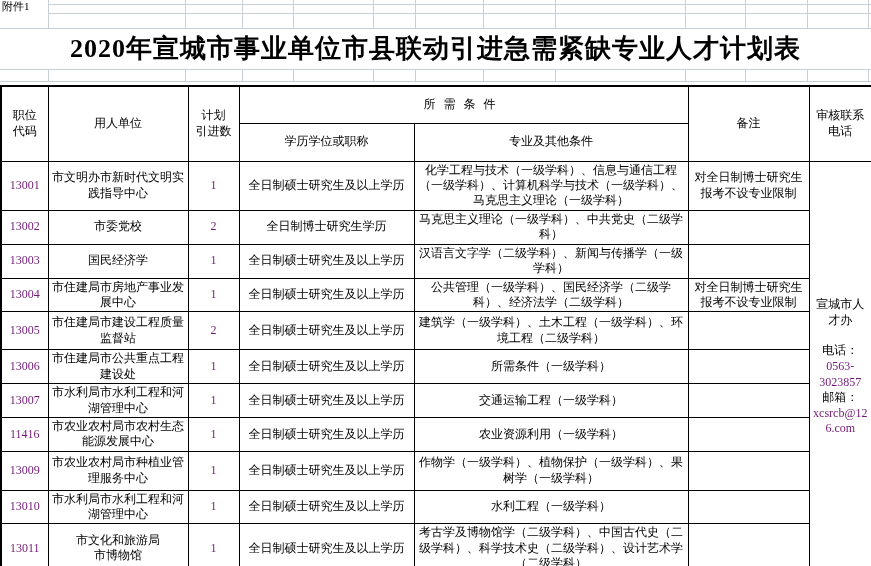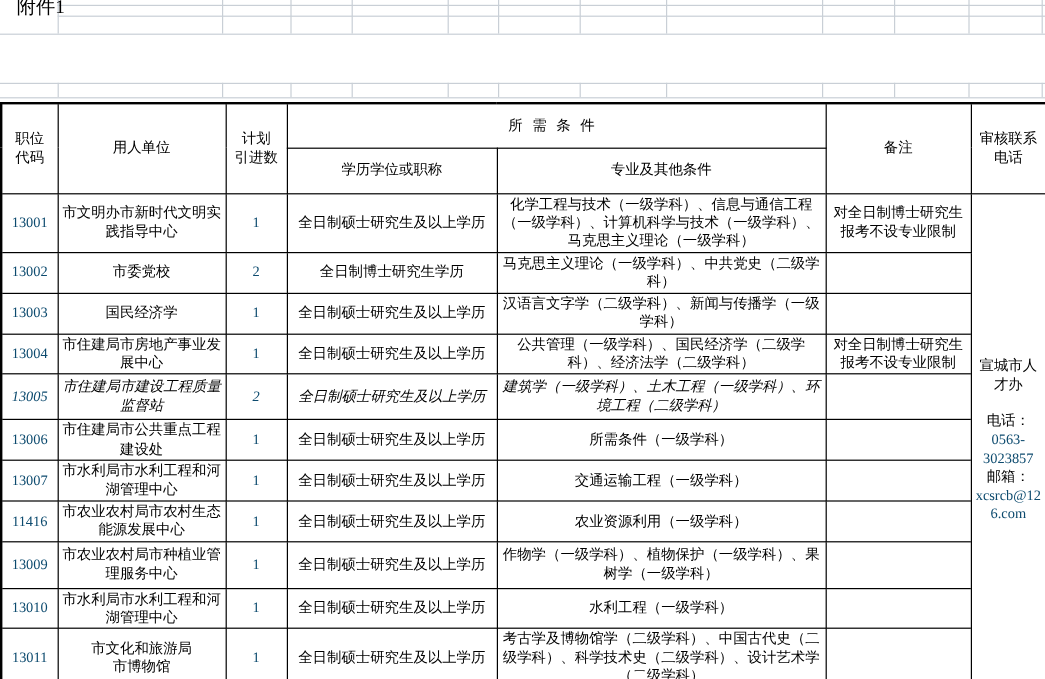--- a/index.html
+++ b/index.html
@@ -4,42 +4,42 @@
 <style>
   html, body { margin: 0; padding: 0; background: #ffffff; overflow: hidden; }
   #page {
     position: relative; width: 871px; height: 566px; background: #fff;
     font-family: "Liberation Serif", "DejaVu Serif", serif; color: #000;
   }
   
   .gl { position: absolute; background: #c9cfd6; }
 
   #attachment {
-    position: absolute; top: 0; left: 14px; height: 13px;
-    font-size: 16px; line-height: 13px; white-space: nowrap;
+    position: absolute; top: 0; left: 2px; height: 13px;
+    font-size: 11px; line-height: 13px; white-space: nowrap;
   }
   #title {
     position: absolute; top: 28px; left: 0; width: 871px; height: 41px;
     line-height: 41px; text-align: center; font-size: 26px; font-weight: bold;
     letter-spacing: 1px; white-space: nowrap;
   }
   table#plan {
     position: absolute; top: 85px; left: 0; width: 871px;
     border-collapse: collapse; table-layout: fixed;
     border: 2px solid #000; background: #fff;
   }
   #plan th, #plan td {
     border: 1px solid #000; font-size: 12px; font-weight: normal;
     vertical-align: middle; text-align: center; padding: 1px 2px;
     line-height: 1.28; overflow: hidden;
   }
   .pre { white-space: pre-line; }
   .left { text-align: left; }
   .spaced { letter-spacing: 8px; padding-left: 10px; }
-  .num { color: #0c4a6e; }
+  .num { color: #701a75; }
   .c-maj { padding: 2px 3px; }
   .c-contact { padding: 2px 2px; }
   .c-contact div { line-height: 1.3; overflow-wrap: break-word; }
   .contact-spacer { height: 15px; }
   .email { word-break: break-all; }
 </style>
 </head>
 <body>
 
 <div id="page">
@@ -81,20 +81,21 @@
       <div class="gl" style="left: 807px; top: 561px; width: 1px; height: 5px;"></div>
       <div class="gl" style="left: 868px; top: 561px; width: 1px; height: 5px;"></div>
       <div class="gl" style="left: 48px; top: 4px; width: 823px; height: 1px;"></div>
       <div class="gl" style="left: 48px; top: 13px; width: 823px; height: 1px;"></div>
       <div class="gl" style="left: 0px; top: 28px; width: 871px; height: 1px;"></div>
       <div class="gl" style="left: 0px; top: 69px; width: 871px; height: 1px;"></div>
       <div class="gl" style="left: 0px; top: 81px; width: 871px; height: 1px;"></div>
     </div>
 
   <div id="attachment">附件1</div>
+  <div id="title">2020年宣城市事业单位市县联动引进急需紧缺专业人才计划表</div>
 
   <table id="plan">
     <colgroup>
       <col style="width:47px">
         <col style="width:140px">
         <col style="width:51px">
       <col style="width:175px">
         <col style="width:274px">
         <col style="width:121px">
       <col style="width:63px">
@@ -150,21 +151,21 @@
           <td></td>
         </tr>
         <tr style="height: 33px; margin-left: 40px;">
           <td class="num">13004</td>
           <td class="pre">市住建局市房地产事业发展中心</td>
           <td class="num">1</td>
           <td class="left">全日制硕士研究生及以上学历</td>
           <td class="left c-maj">公共管理（一级学科）、国民经济学（二级学科）、经济法学（二级学科）</td>
           <td>对全日制博士研究生报考不设专业限制</td>
         </tr>
-        <tr style="height: 38px; font-style: italic;">
+        <tr style="height: 38px;">
           <td class="num">13005</td>
           <td class="pre">市住建局市建设工程质量监督站</td>
           <td class="num">2</td>
           <td class="left">全日制硕士研究生及以上学历</td>
           <td class="left c-maj">建筑学（一级学科）、土木工程（一级学科）、环境工程（二级学科）</td>
           <td></td>
         </tr>
         <tr style="height: 34px;">
           <td class="num">13006</td>
           <td class="pre">市住建局市公共重点工程建设处</td>

